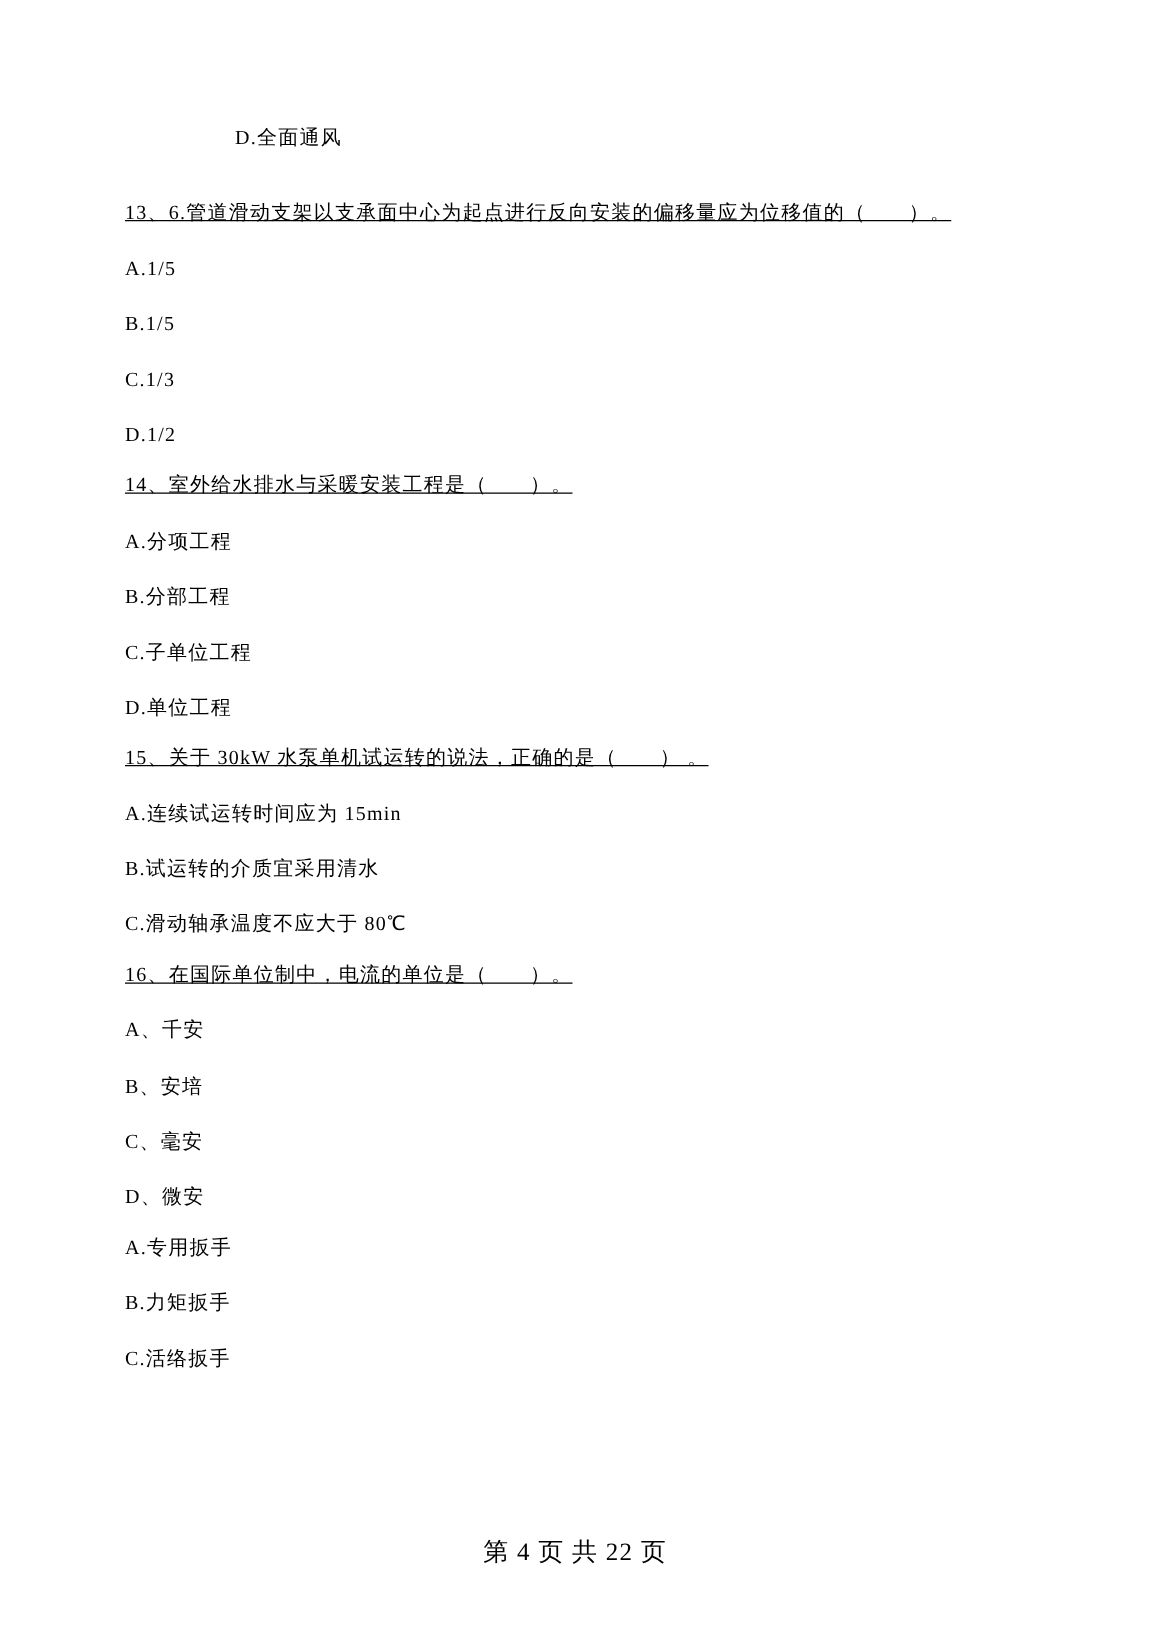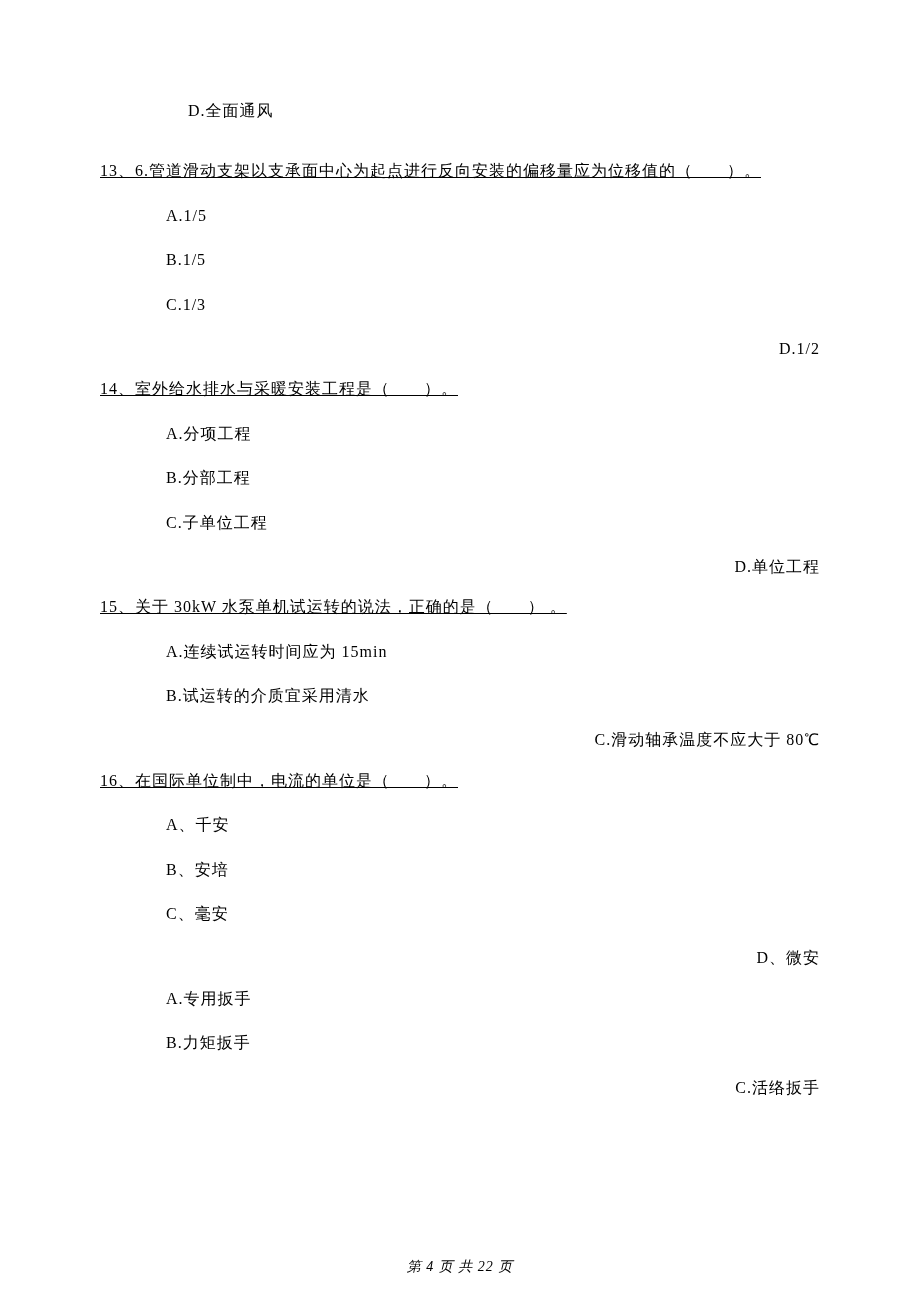--- a/index.html
+++ b/index.html
@@ -24,38 +24,35 @@
   }
   .question {
     margin-bottom: 22px;
     letter-spacing: 1px;
     text-decoration: underline;
   }
   .question-block {
     margin-bottom: 18px;
   }
   .options {
-    margin-left: 66px;
   }
   .option {
     margin-bottom: 22px;
     letter-spacing: 1px;
   }
   .option:last-child {
     margin-bottom: 0;
-    text-align: right;
   }
   .footer {
     position: absolute;
-    bottom: 25px;
+    bottom: 46px;
     width: 100%;
     text-align: center;
-    font-size: 14px;
+    font-size: 20px;
     letter-spacing: 1px;
-    font-style: italic;
   }
 </style>
 </head>
 <body>
 
 <div class="page">
 
   <div class="option-orphan">D.全面通风</div>
 
   <div class="question-block">

